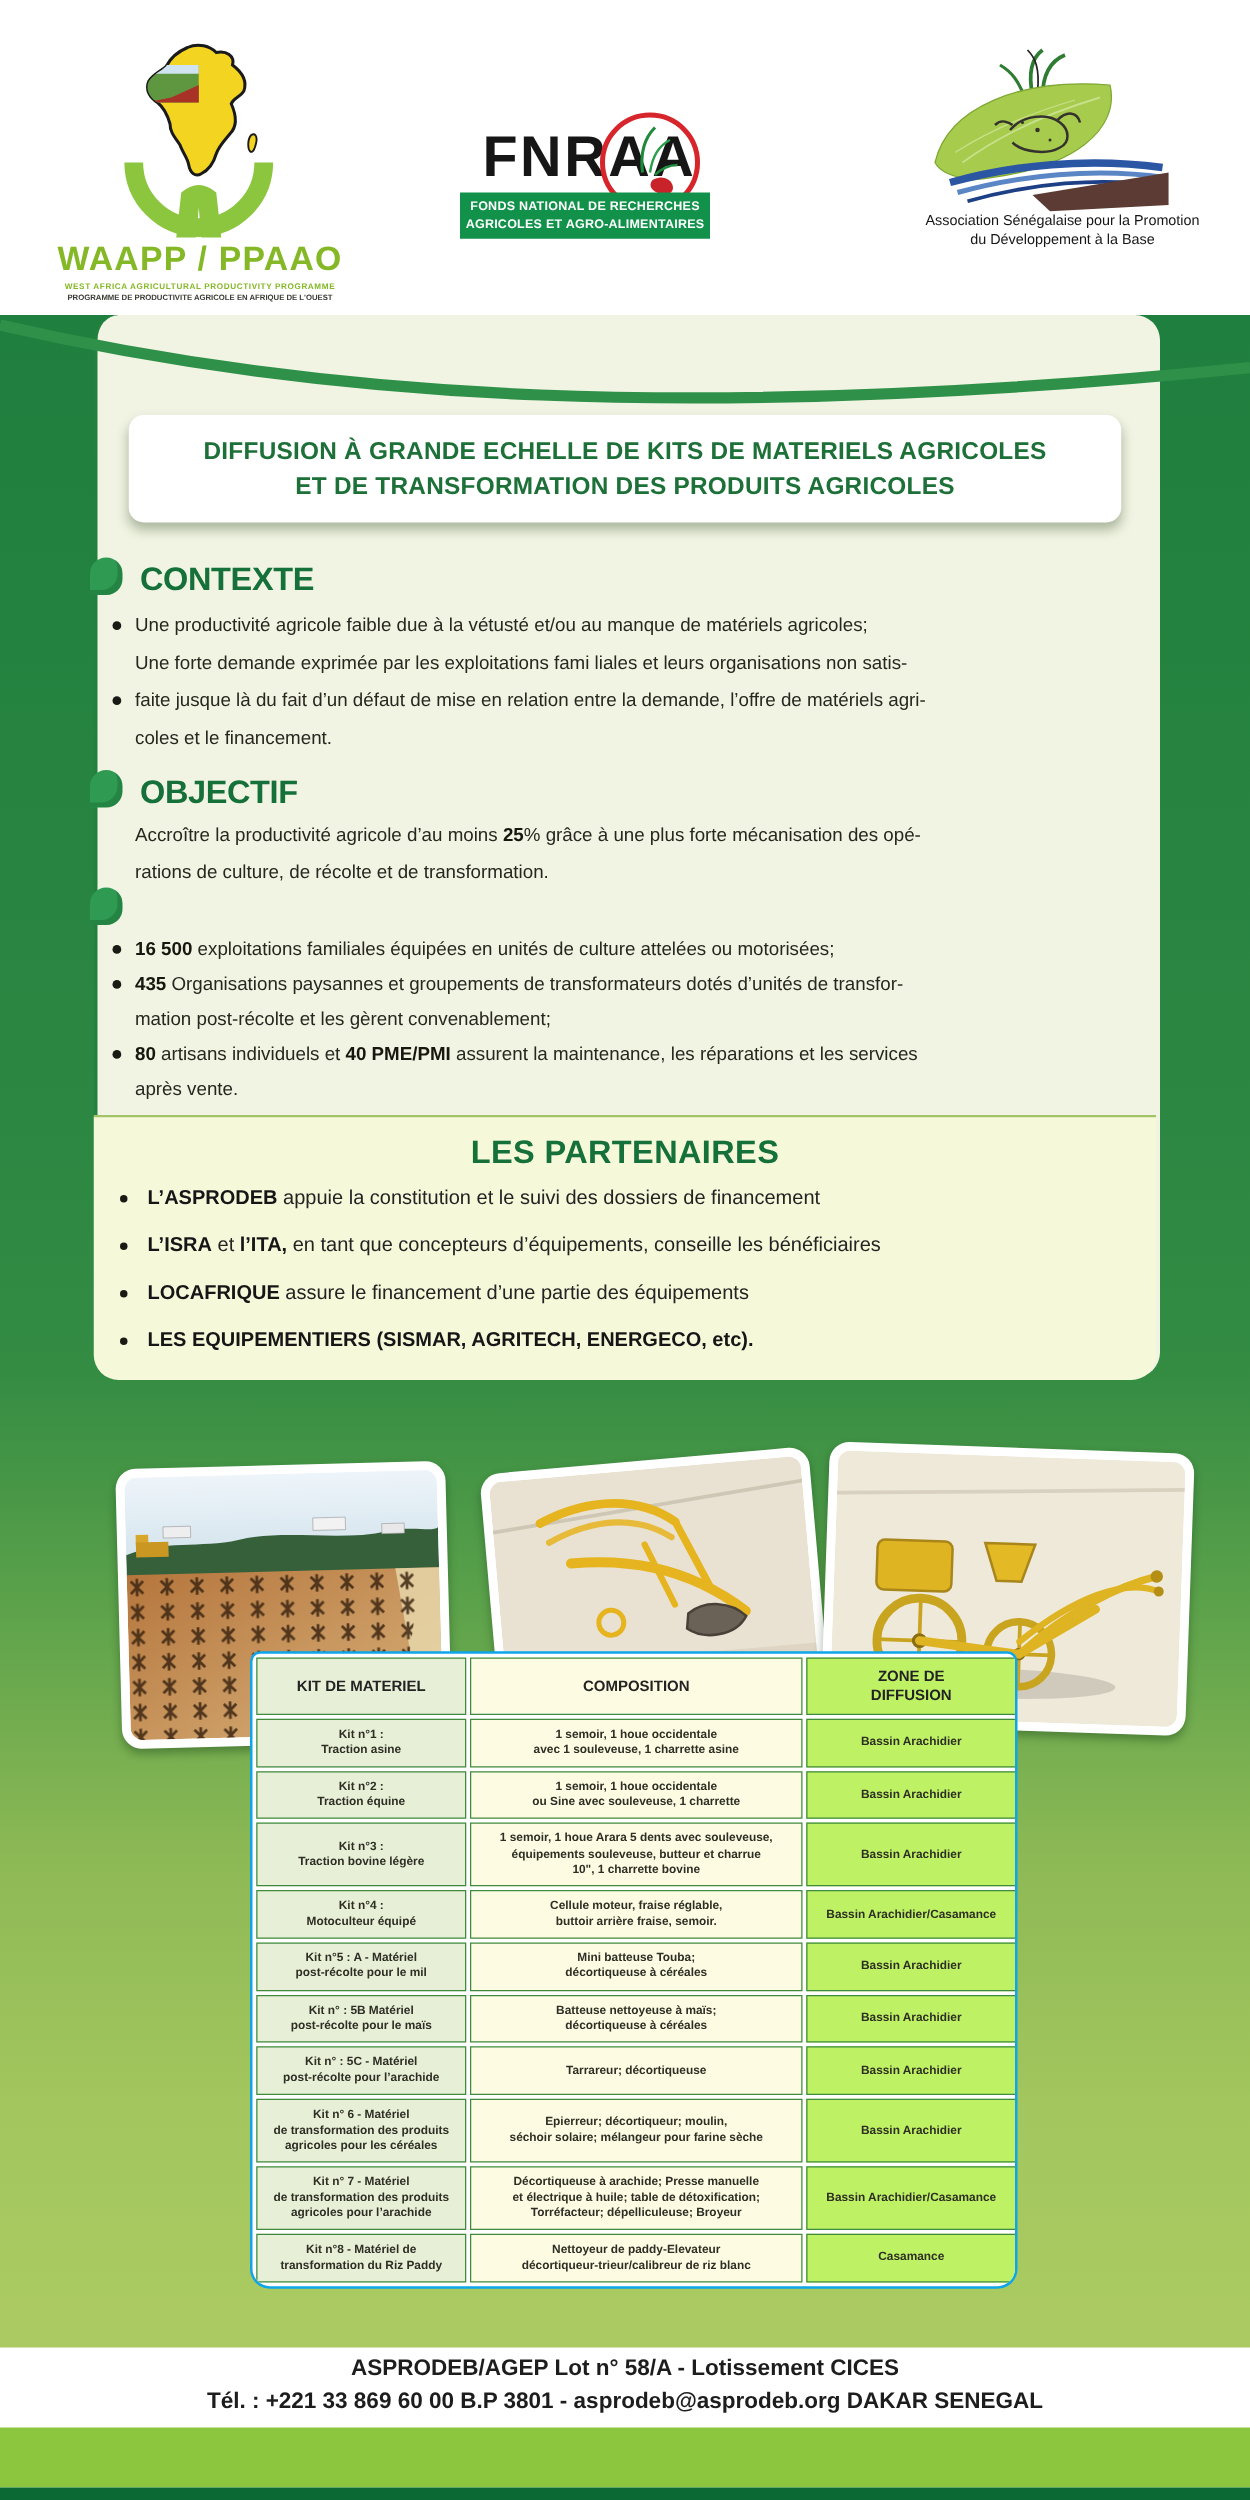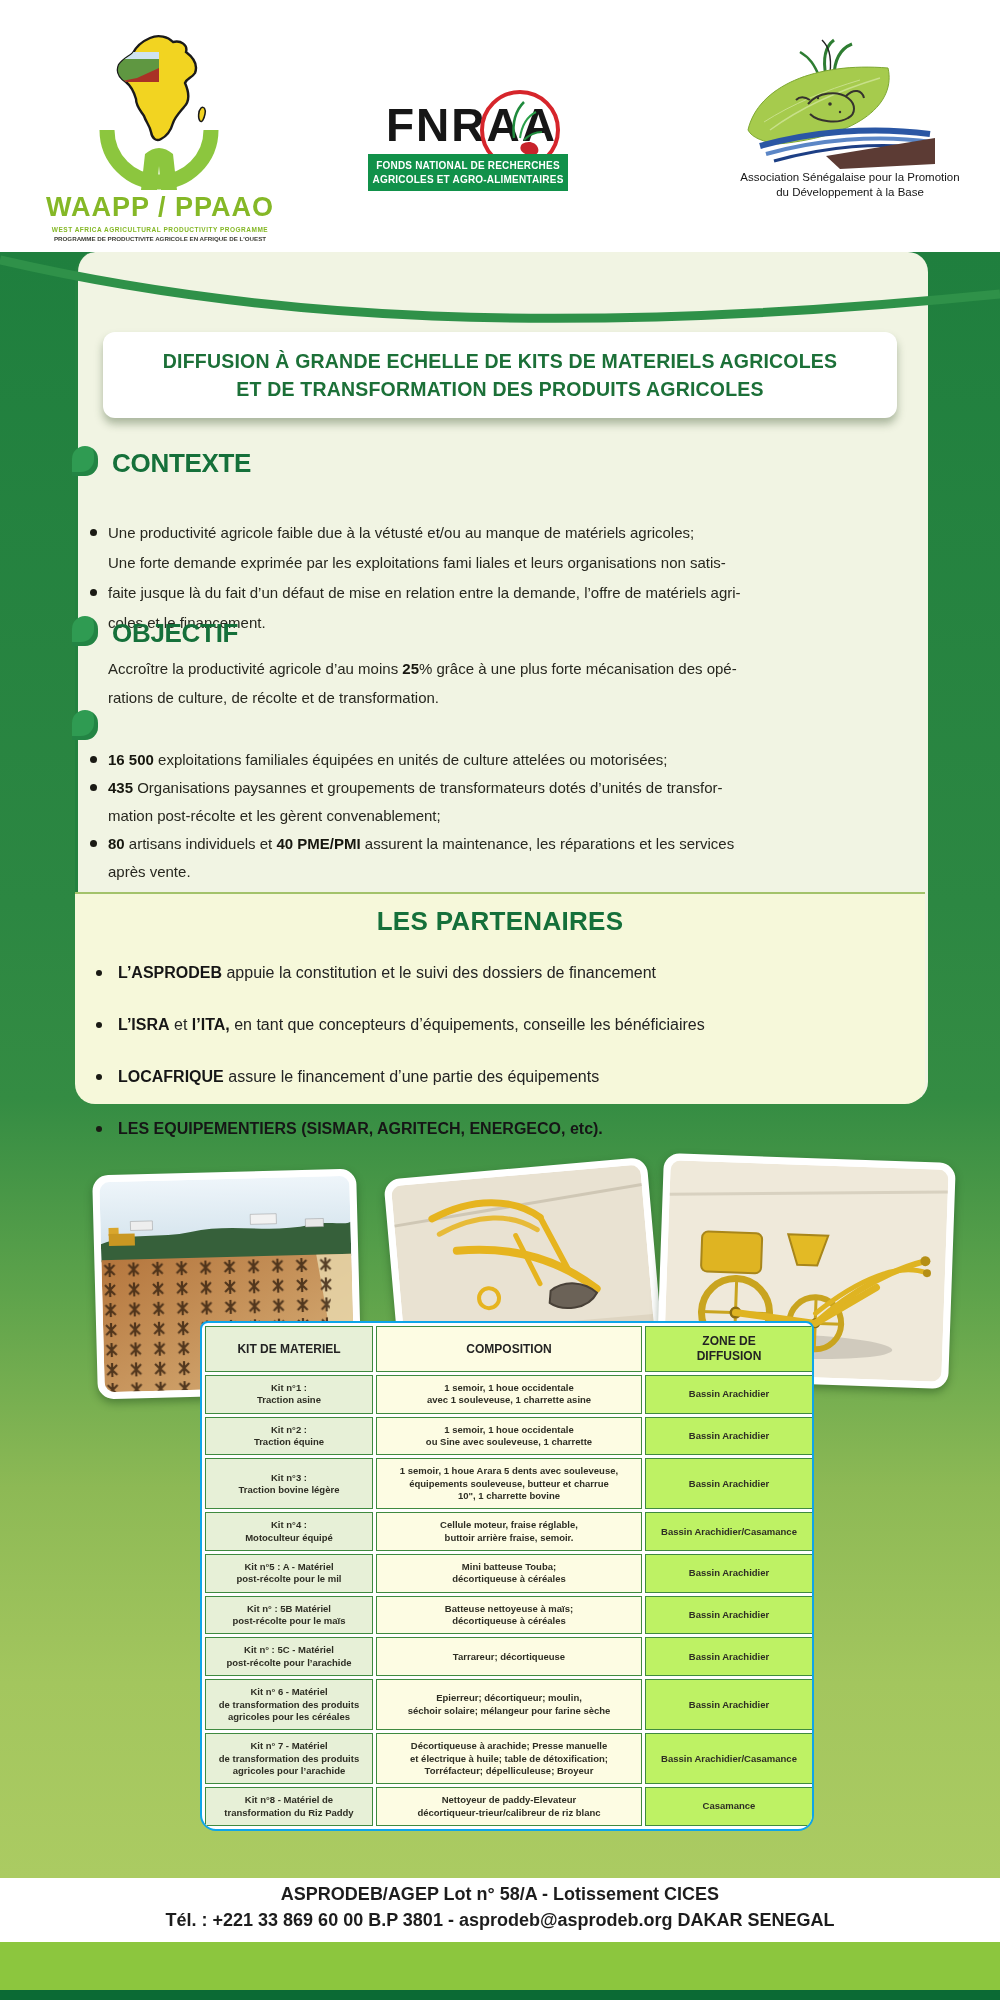--- a/index.html
+++ b/index.html
@@ -41,21 +41,21 @@
   .sec-lines{position:absolute;left:90px;width:840px;}
   .line{position:relative;height:30px;line-height:30px;padding-left:18px;font-size:15px;color:#27271f;white-space:nowrap;}
   .line b{font-weight:700;color:#17170f;}
   .rl .line{height:28px;line-height:28px;}
   .ol .line{height:29px;line-height:29px;padding-left:0;}
   .dot{position:absolute;left:0;top:11px;width:7px;height:7px;background:#1a1a14;border-radius:50%;}
   .rl .dot{top:10px;}
 
   .partners-head{position:absolute;left:0;top:906px;width:1000px;text-align:center;font-size:26px;font-weight:800;color:#15703a;letter-spacing:.3px;}
   .p-items{position:absolute;left:96px;top:946px;width:820px;}
-  .p-item{position:relative;height:38px;line-height:26px;padding-left:22px;font-size:16px;color:#232323;white-space:nowrap;margin-top:14px;}
+  .p-item{position:relative;height:38px;line-height:26px;padding-left:22px;font-size:16px;color:#232323;white-space:nowrap;}
   .p-item b{font-weight:700;color:#161616;}
   .p-item .dot{width:6px;height:6px;top:10px;}
 
   
   .photo{position:absolute;background:#fff;border-radius:16px;padding:7px;box-shadow:0 4px 8px rgba(0,40,10,.35);}
   .photo svg{display:block;border-radius:10px;}
   .photo1{left:95px;top:1172px;transform:rotate(-1.5deg);}
   .photo2{left:392px;top:1168px;transform:rotate(-5deg);}
   .photo3{left:660px;top:1158px;transform:rotate(2deg);}
 
@@ -151,21 +151,21 @@
   </svg>
   <div class="partners-zone"></div>
 
   <div class="title-banner">
     <div>DIFFUSION À GRANDE ECHELLE DE KITS DE MATERIELS AGRICOLES</div>
     <div>ET DE TRANSFORMATION DES PRODUITS AGRICOLES</div>
   </div>
 
   <div class="leaf" style="left:72px;top:446px;"></div>
   <div class="sec-head" style="top:448px;">CONTEXTE</div>
-  <div class="sec-lines" style="top:486px;margin-top:32px;">
+  <div class="sec-lines" style="top:486px;">
     <div class="line"><span class="dot"></span><span><span>Une productivité agricole faible due à la vétusté et/ou au manque de matériels agricoles;</span></span></div>
     <div class="line"><span><span>Une forte demande exprimée par les exploitations fami liales et leurs organisations non satis-</span></span></div>
     <div class="line"><span class="dot"></span><span><span>faite jusque là du fait d’un défaut de mise en relation entre la demande, l’offre de matériels agri-</span></span></div>
     <div class="line"><span><span>coles et le financement.</span></span></div>
   </div>
 
   <div class="leaf" style="left:72px;top:616px;"></div>
   <div class="sec-head" style="top:618px;">OBJECTIF</div>
   <div class="sec-lines ol" style="top:654px;left:108px;">
     <div class="line"><span><span>Accroître la productivité agricole d’au moins </span><b>25</b><span>% grâce à une plus forte mécanisation des opé-</span></span></div>

